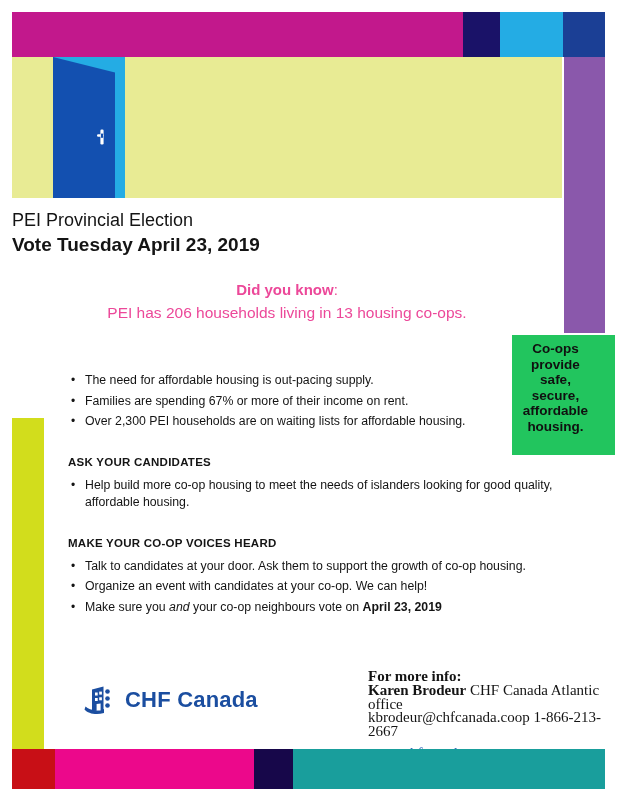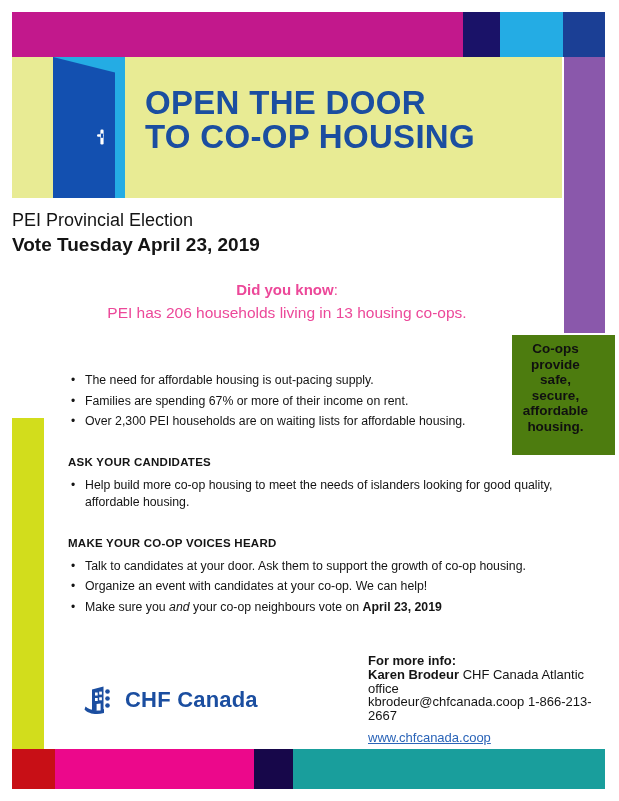--- a/index.html
+++ b/index.html
@@ -131,21 +131,21 @@
     font-size: 15.5px;
     line-height: 23px;
     font-weight: normal;
   }
 
   
   .teal-box {
     position: absolute;
     left: 512px; top: 335px;
     width: 103px; height: 120px;
-    background: #4d7c0f;
+    background: #22c55e;
     box-sizing: border-box;
     padding: 6px 20px 4px 4px;
     text-align: center;
     color: #101010;
     font-size: 13.5px;
     line-height: 15.5px;
     font-weight: bold;
   }
 
   
@@ -182,25 +182,26 @@
     font-size: 12px;
     color: #141414;
   }
   ul.bullets li.wide { padding-right: 0; }
   .it { font-style: italic; }
   .bd { font-weight: bold; text-align: right; }
 
   
   .contact {
     position: absolute;
-    left: 368px; top: 654px;
+    left: 368px; top: 670px;
     width: 235px;
     color: #141414;
-    font-size: 13px;
+    font-size: 15px;
     line-height: 13.4px;
+    font-family: Liberation Serif, serif;
   }
   .contact .c-head { font-weight: bold; margin-bottom: 1px; }
   .contact .c-name { font-weight: bold; }
   .contact .c-block { margin-bottom: 9px; }
   .contact .c-link {
     color: #2a64b8;
     text-decoration: underline;
   }
 
   
@@ -247,24 +248,20 @@
 
   <div class="header-band">
     <div class="door-wrap">
       <div class="door-frame"></div>
       <div class="door-panel"></div>
       <svg class="door-handle" viewBox="0 0 10 16">
         <rect x="3.4" y="0.5" width="3.2" height="15" rx="1.2" fill="#ffffff"></rect>
         <rect x="0" y="5.2" width="6.5" height="2.6" rx="1.2" fill="#ffffff"></rect>
         <rect x="3.9" y="4.6" width="2.2" height="4.2" fill="#1350b0"></rect>
       </svg>
-    </div>
-    <div class="headline">
-      <div>OPEN THE DOOR</div>
-      <div>TO CO-OP HOUSING</div>
     </div>
   </div>
 
   <div class="green-bar"></div>
 
   <div class="subtitle">
     <div class="line1">PEI Provincial Election</div>
     <div class="line2">Vote Tuesday April 23, 2019</div>
   </div>
 

